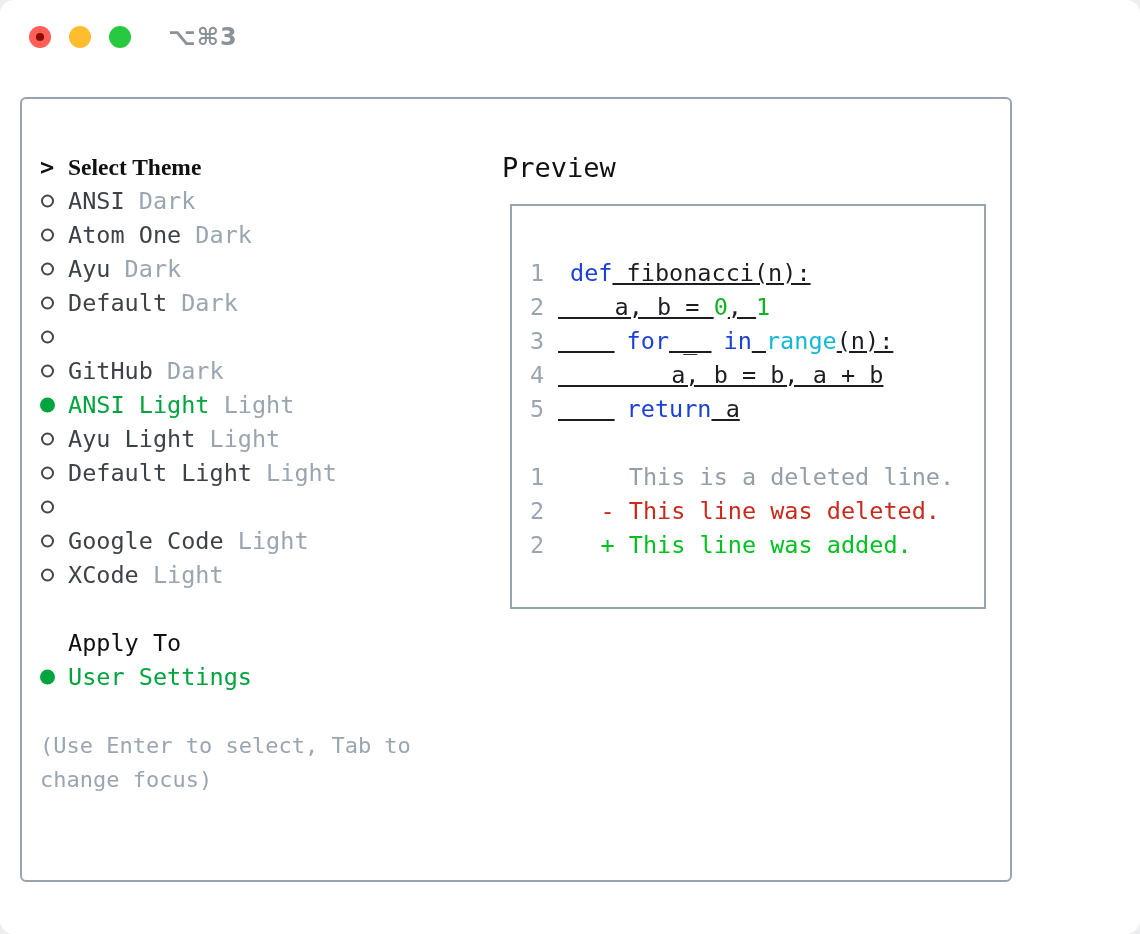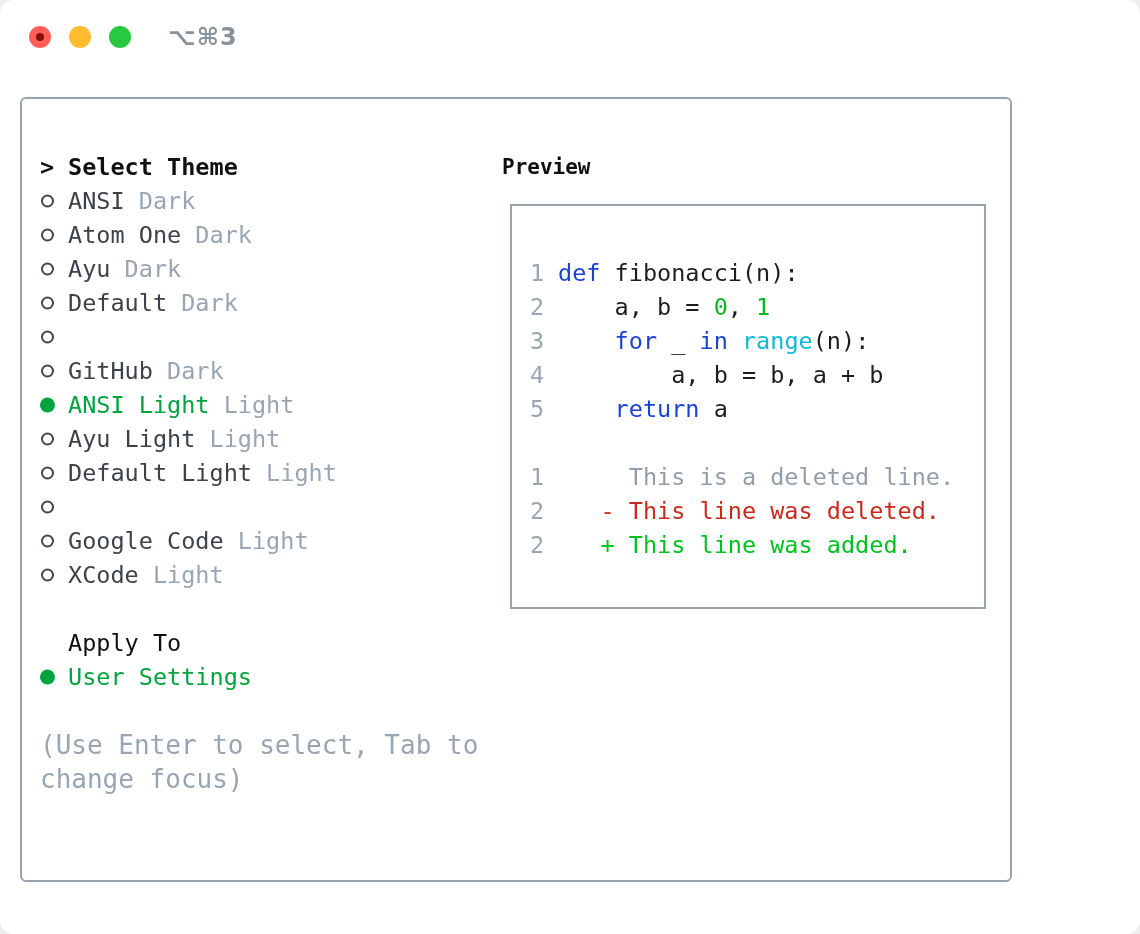--- a/index.html
+++ b/index.html
@@ -35,53 +35,53 @@
     position:absolute;left:20px;top:97px;width:992px;height:785px;
     border:2px solid var(--panel_border);border-radius:6px;
     box-sizing:border-box;background:#fff;
   }
   .left-col{position:absolute;left:18px;top:51px;}
   .row{
     height:34px;display:flex;align-items:center;position:relative;
     font-size:23.5px;white-space:pre;
   }
   .row-text{padding-left:28px;color:var(--text_item);}
-  .hdr .row-text{color:var(--text_primary);font-weight:bold;}
+  .hdr .row-text{color:var(--text_primary);font-weight:bold;font-family:Liberation Serif, serif;}
   .hdr .marker{
     position:absolute;left:0;top:0;height:34px;display:flex;align-items:center;
     font-weight:bold;color:var(--text_primary);
   }
   .subhdr .row-text{color:var(--text_primary);}
   .radio{
     position:absolute;left:1px;top:50%;transform:translateY(-50%);
     width:13px;height:13px;border:2px solid #41474d;border-radius:50%;
     box-sizing:border-box;background:transparent;
   }
   .selected .radio{
     left:0;width:15px;height:15px;border:none;background:var(--green_accent);
   }
   .selected .t-name,.selected .row-text{color:var(--green_accent);}
   .t-tag{color:var(--text_muted);}
   .gap-row{height:34px;}
-  .help-line{height:34px;display:flex;align-items:center;font-size:26px;
+  .help-line{height:34px;display:flex;align-items:center;font-size:22px;
     color:var(--text_muted);white-space:pre;}
   
   .preview-title{
     position:absolute;left:480px;top:51px;height:34px;display:flex;align-items:center;
-    font-size:21px;font-weight:bold;color:var(--text_primary);text-align:right;
+    font-size:27px;font-weight:normal;color:var(--text_primary);text-align:right;
   }
   .preview-box{
     position:absolute;left:488px;top:105px;width:476px;height:405px;
     border:2px solid var(--panel_border);box-sizing:border-box;
     padding:50px 0 0 18px;background:#fff;overflow:hidden;
   }
   .pline{height:34px;display:flex;align-items:center;white-space:pre;font-size:23.5px;}
   .num{display:inline-block;width:28px;color:var(--text_muted);flex:0 0 28px;}
-  .tok.c-plain{color:var(--code_plain);}
-  .tok.c-keyword{color:var(--code_keyword);}
+  .tok.c-plain{color:var(--code_plain);text-decoration:underline;}
+  .tok.c-keyword{color:var(--code_keyword);margin-left:12px;}
   .tok.c-builtin{color:var(--code_builtin);}
   .tok.c-number{color:var(--code_number);}
   .diff-block{margin-top:34px;}
   .dtext.kind-context{color:var(--diff_context);}
   .dtext.kind-deleted{color:var(--diff_deleted);}
   .dtext.kind-added{color:var(--diff_added);}
 </style>
 </head>
 <body style="--panel_border: #99a3b0; --text_primary: #0e1012; --text_item: #3c4248; --text_muted: #9aa5b2; --green_accent: #00a43e; --code_plain: #1b1d20; --code_keyword: #1b41d5; --code_builtin: #0fb9d5; --code_number: #0cb51f; --diff_context: #939ea9; --diff_deleted: #c92a1c; --diff_added: #00c21f; --traffic_red: #ff5f57; --traffic_red_dot: #8a0e03; --traffic_yellow: #febc2e; --traffic_green: #28c840; --shortcut_gray: #8b9198;">
 

